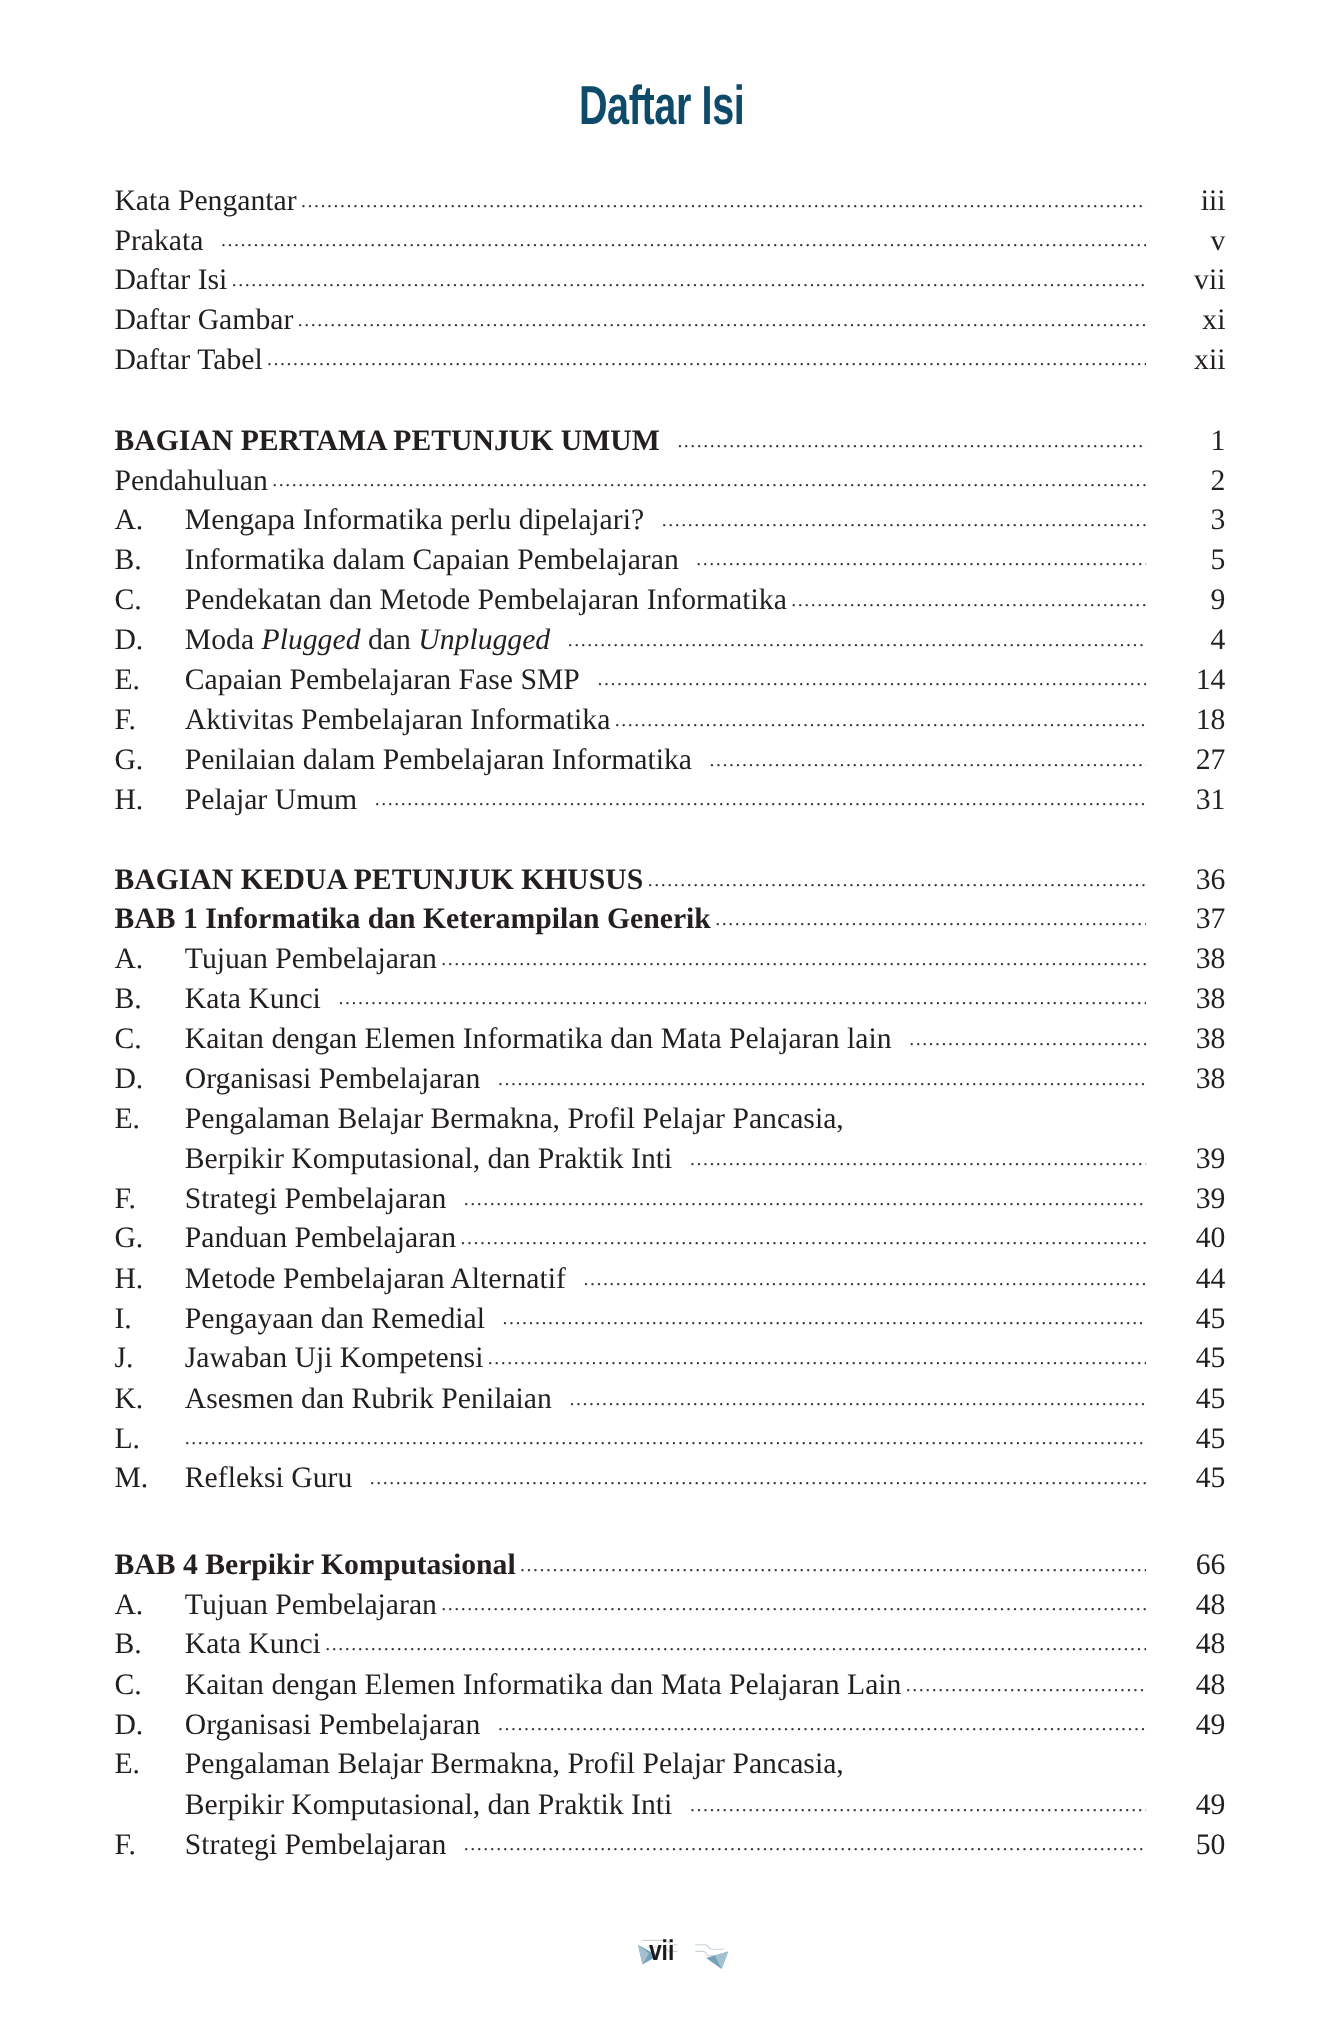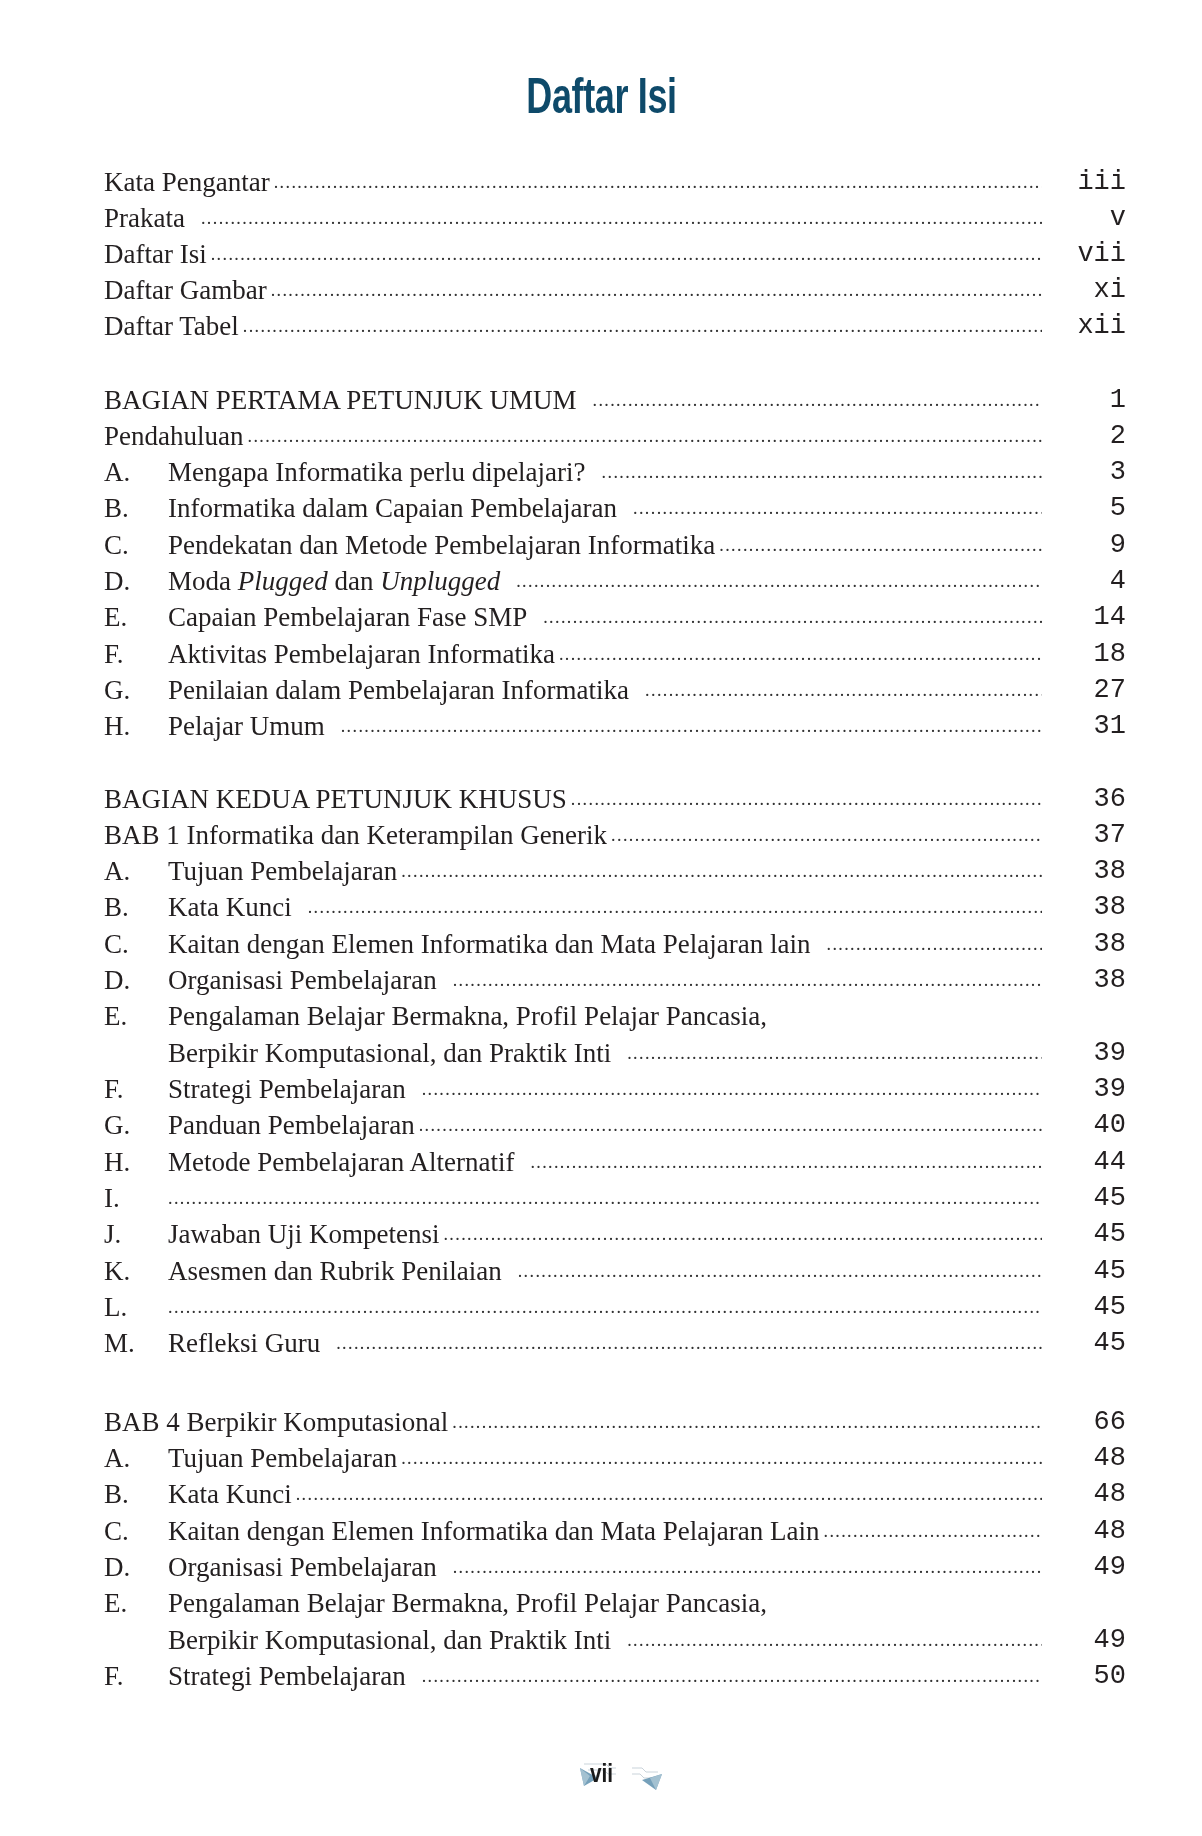--- a/index.html
+++ b/index.html
@@ -12,22 +12,22 @@
   .toc { position:absolute; left:104px; top:0; width:1026px; }
   .row { position:absolute; left:0; width:1026px; height:34px; font-size:27px; line-height:34px; white-space:nowrap; }
   .row .letter { position:absolute; left:0; top:0; }
   .row .text-wrap { position:absolute; top:0; right:88px; display:flex; align-items:flex-end; overflow:hidden; }
   .row.plain .text-wrap { left:0; }
   .row.lettered .text-wrap { left:64px; }
   .row .label { flex:0 0 auto; padding-right:4px; background:#fff; }
   .row .label.gap { padding-right:16px; }
   .row .leader { flex:1 1 auto; overflow:hidden; letter-spacing:1.4px; font-size:18px; color:#333; }
   .row .leader::before { content:"........................................................................................................................................................................................................................"; }
-  .row .page { position:absolute; right:4px; top:0; text-align:center;font-family:Liberation Mono, monospace; }
-  .row.bold .label { font-weight:normal; }
+  .row .page { position:absolute; right:16px; top:0; text-align:center; }
+  .row.bold .label { font-weight:bold; }
   .row.nodots .text-wrap { right:auto; }
   .footer { position:absolute; left:0; width:1202px; top:1752px; height:44px; }
   .footer .num { position:absolute; left:0; width:1202px; text-align:center; top:6px;
                  font-family:"Liberation Sans","DejaVu Sans",sans-serif; font-weight:bold;
                  font-size:26px; line-height:30px; color:#1a1a1a; }
   .footer .num span { display:inline-block; transform:scaleX(0.8); }
   .footer svg { position:absolute; left:570px; top:0; }
 </style>
 </head>
 <body>
@@ -232,20 +232,21 @@
     <span class="letter">H.</span>
     <div class="text-wrap">
         <span class="label gap">Metode Pembelajaran Alternatif</span>
         <span class="leader"></span>
       </div>
     <span class="page">44</span>
   </div>
   <div class="row lettered" style="top:1181px">
     <span class="letter">I.</span>
     <div class="text-wrap">
+        <span class="label gap">Pengayaan dan Remedial</span>
         <span class="leader"></span>
       </div>
     <span class="page">45</span>
   </div>
   <div class="row lettered" style="top:1217px">
     <span class="letter">J.</span>
     <div class="text-wrap">
         <span class="label">Jawaban Uji Kompetensi</span>
         <span class="leader"></span>
       </div>

